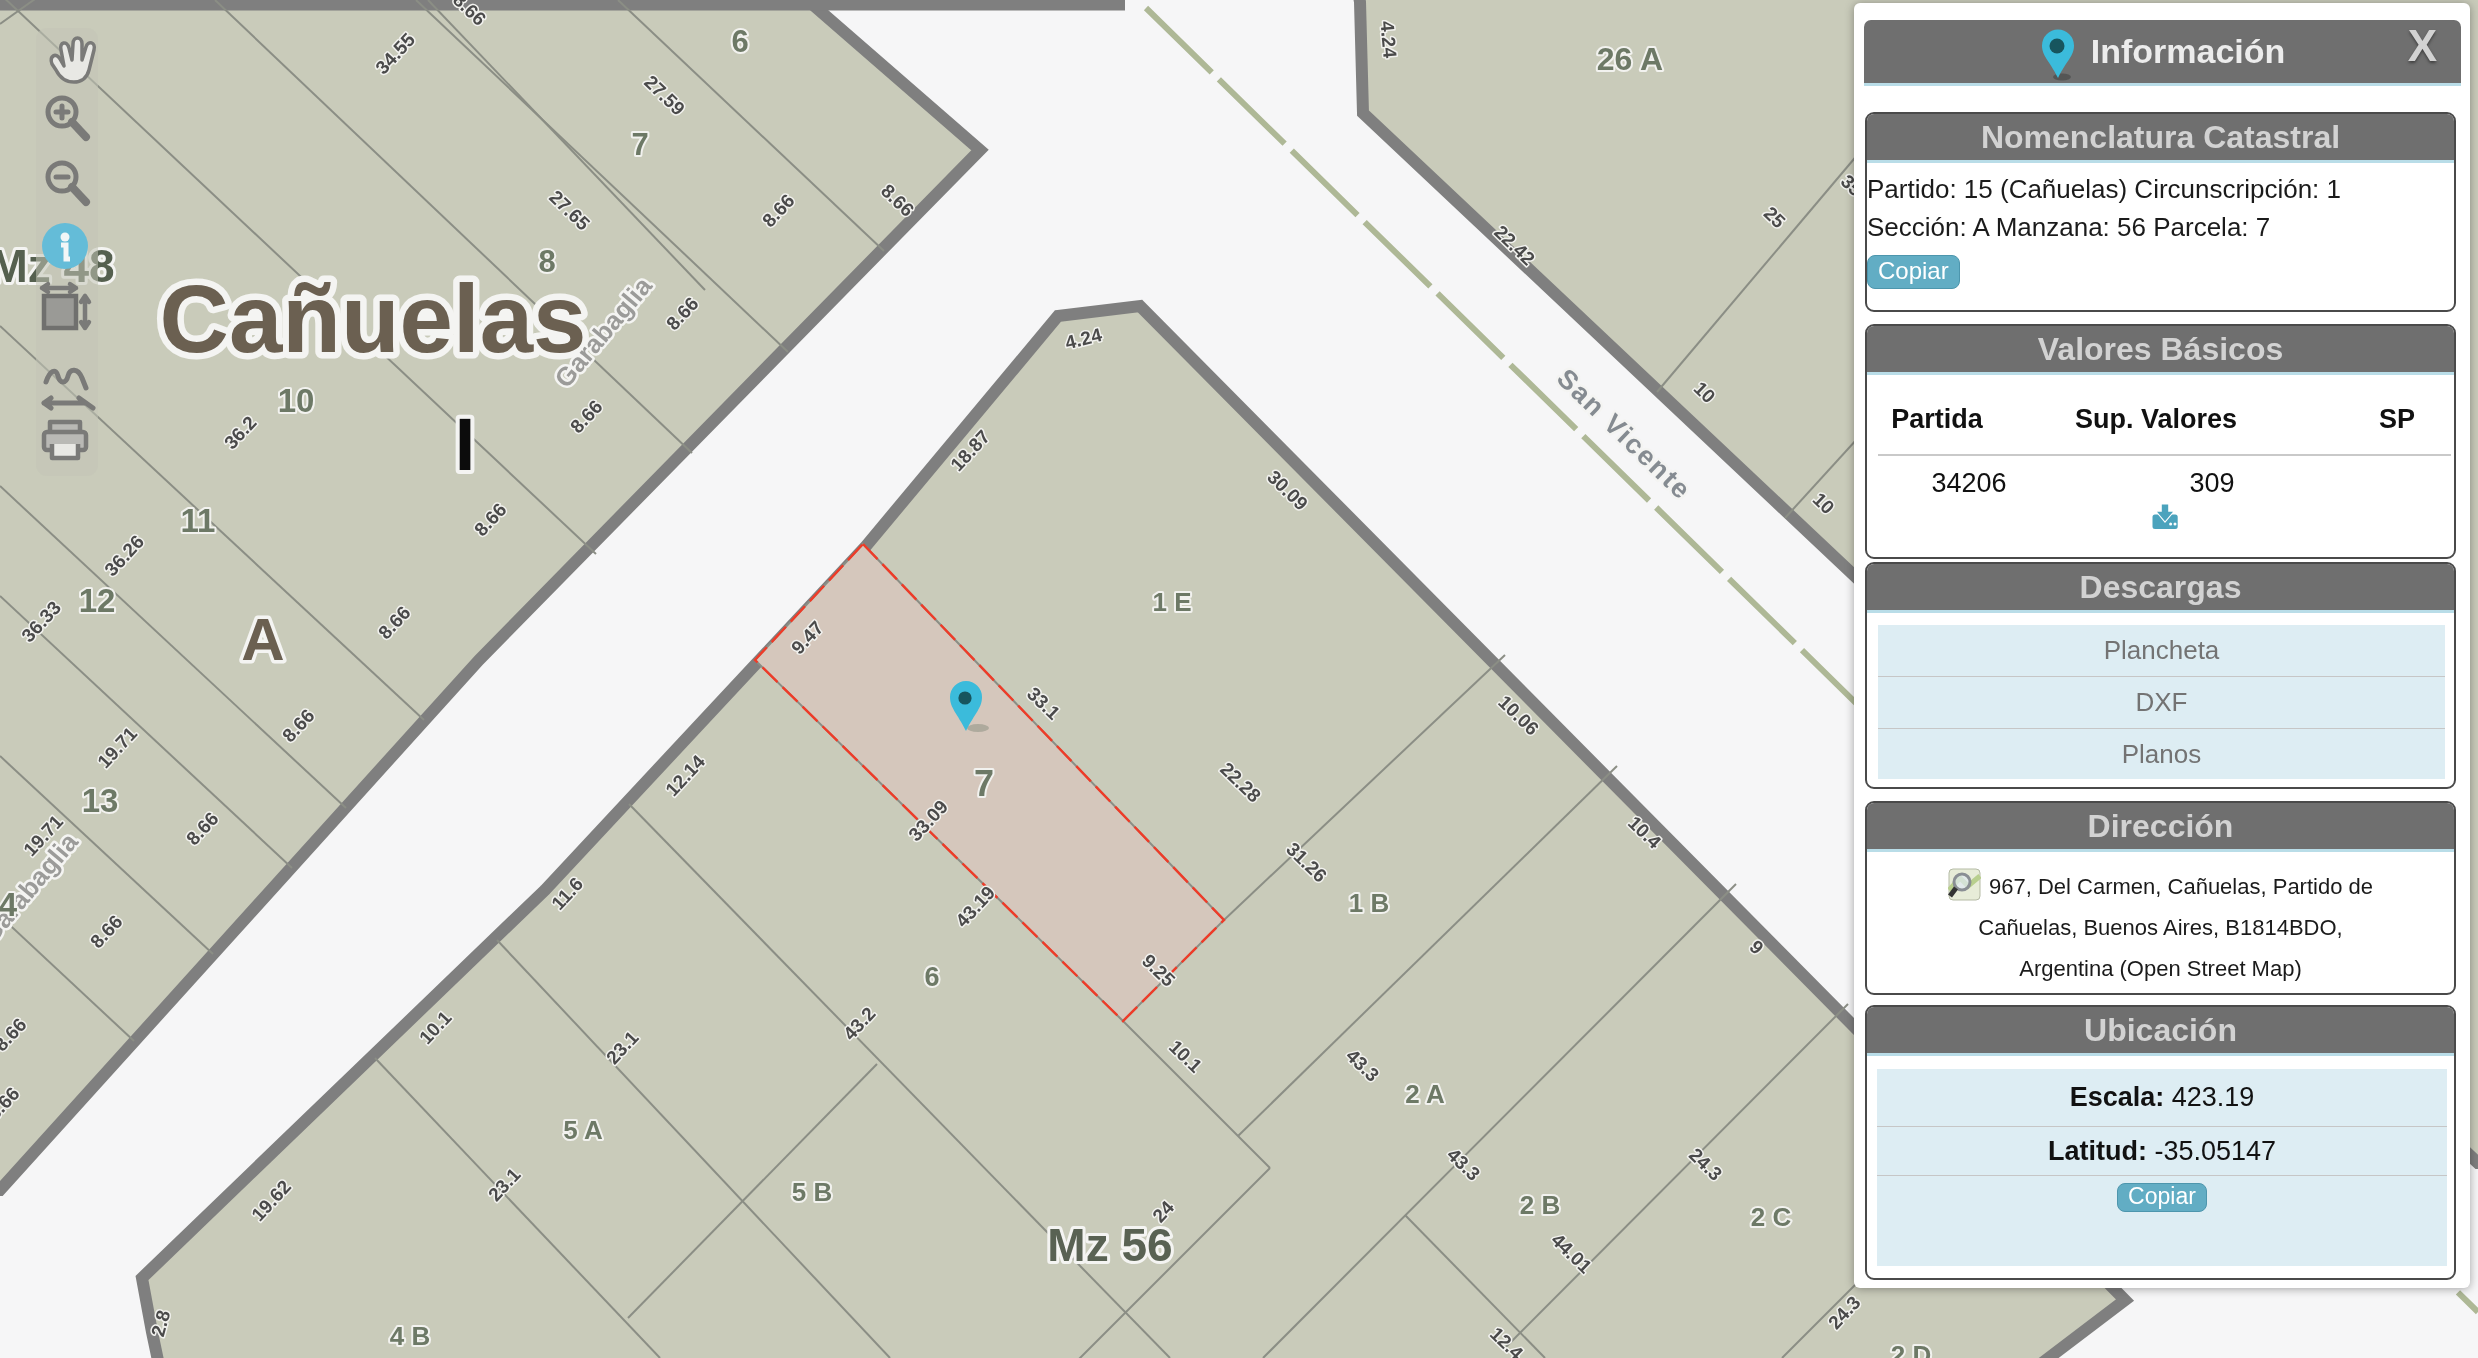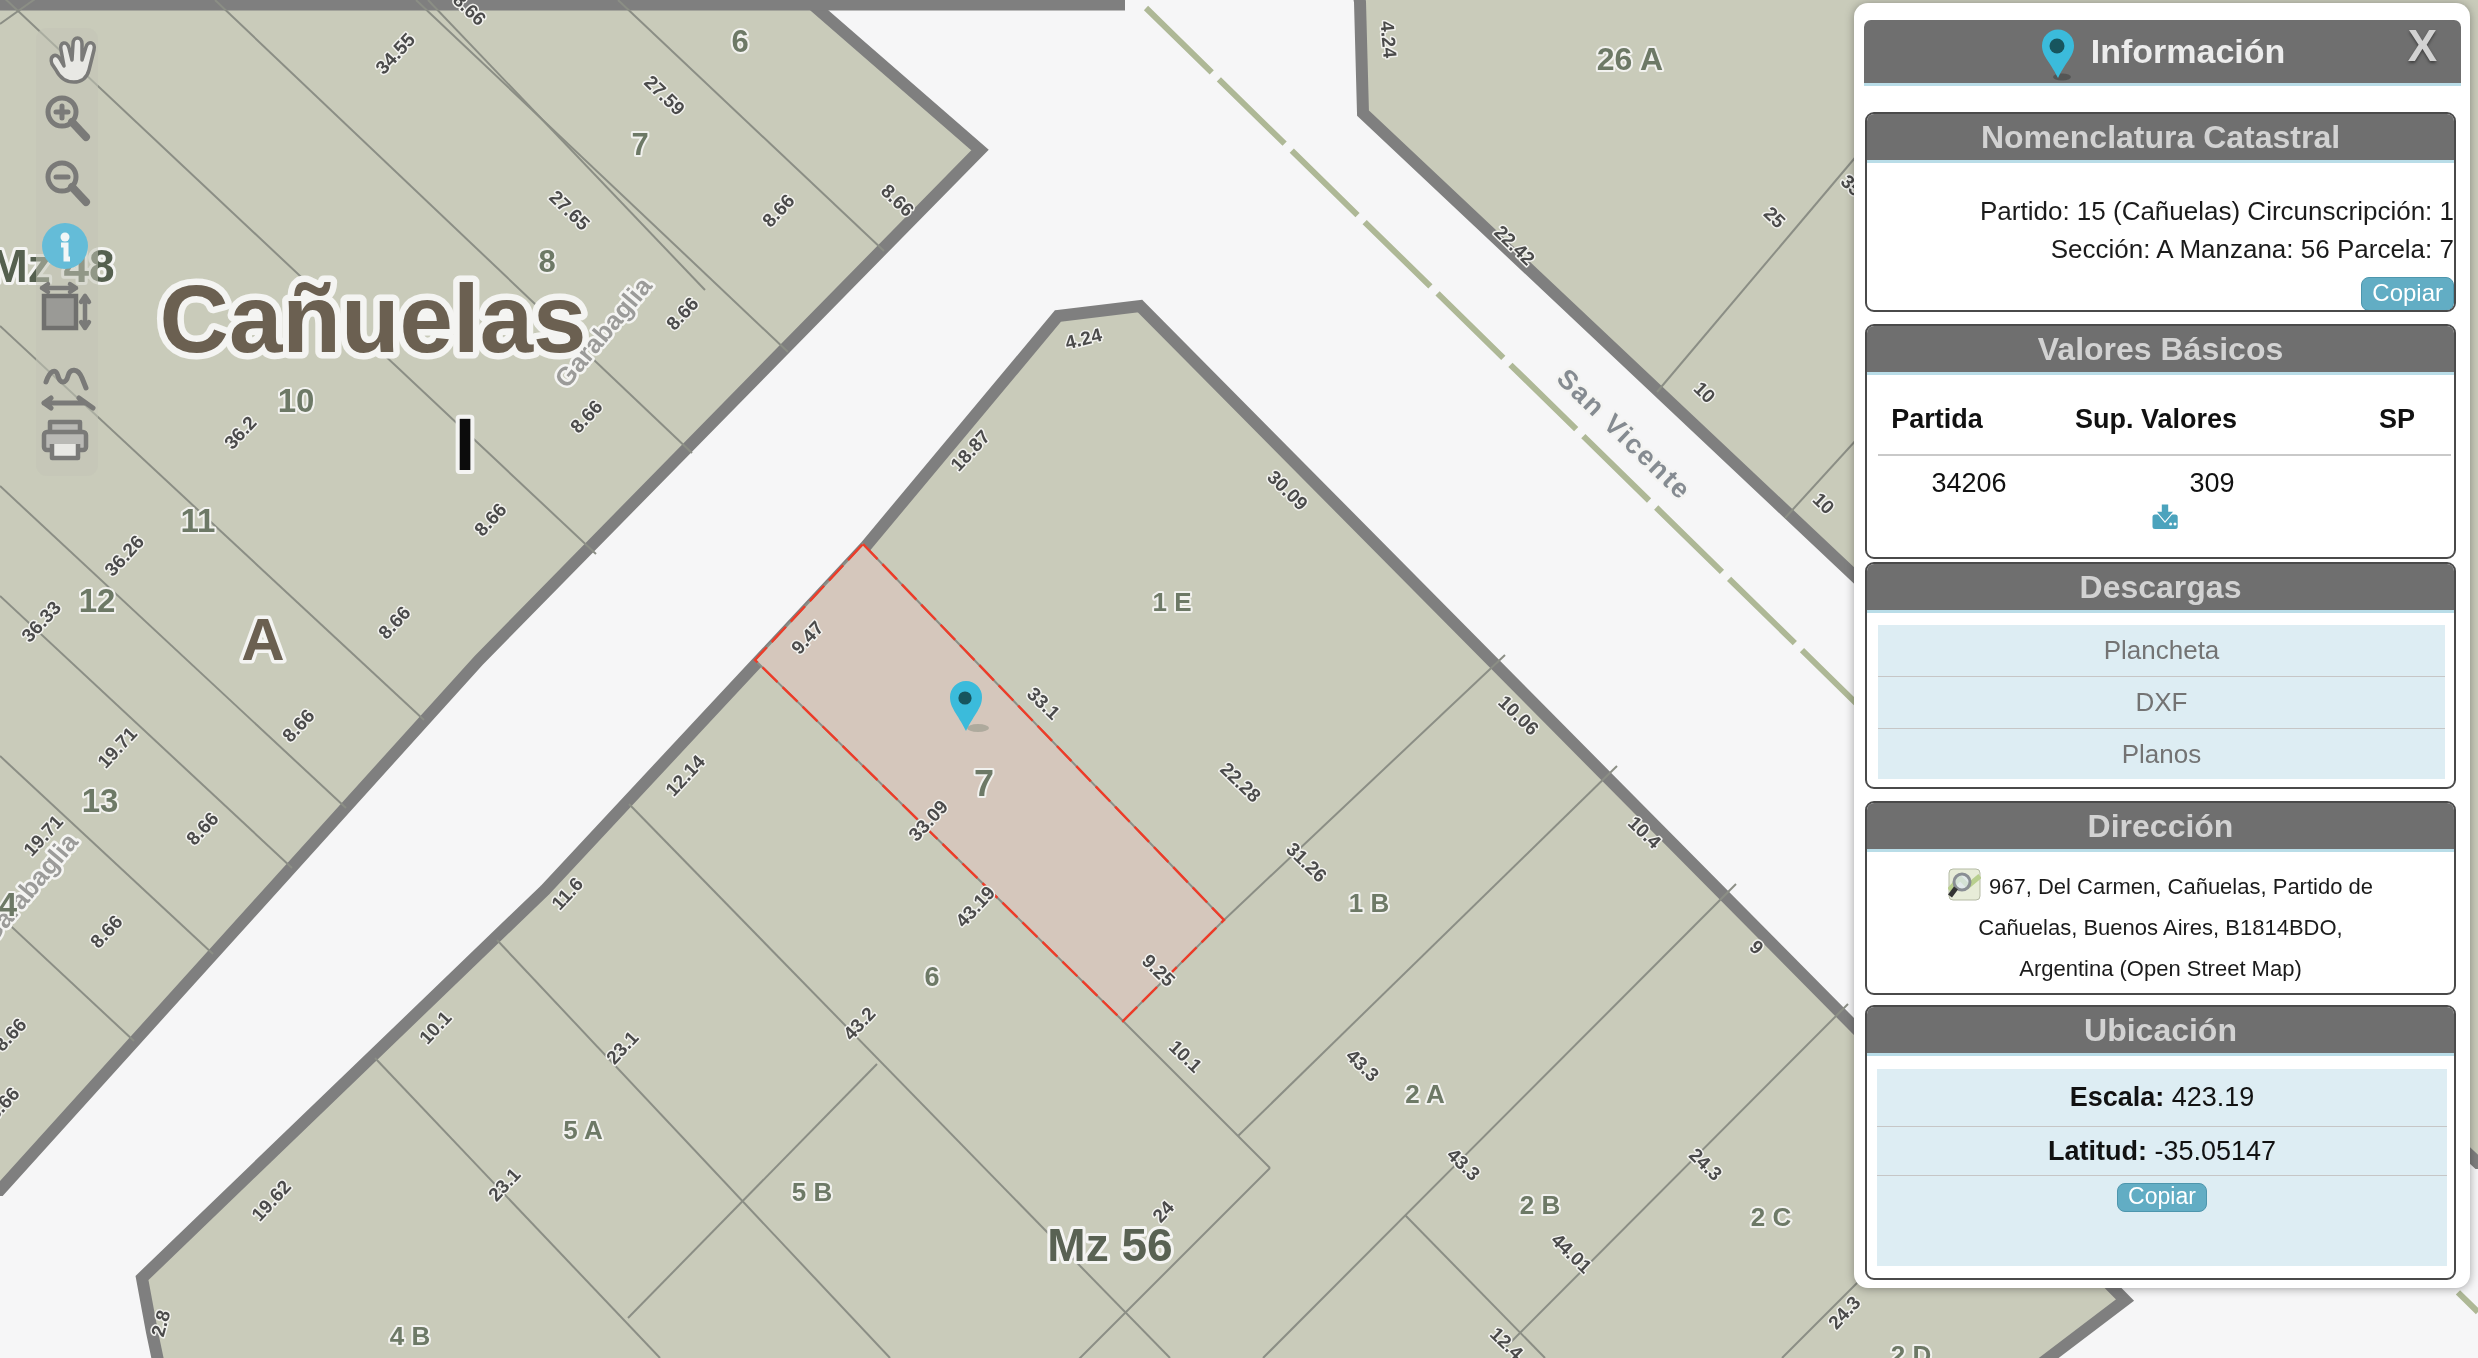--- a/index.html
+++ b/index.html
@@ -1,16 +1,16 @@
 <!DOCTYPE html>
 <html><head><meta charset="utf-8">
 <style>
  html,body{margin:0;padding:0;background:#f6f6f7}
  #stage{position:relative;width:2478px;height:1358px;overflow:hidden;font-family:"Liberation Sans",sans-serif}
- .panel{position:absolute;left:1854px;top:3px;width:616px;height:1285px;background:#fff;border-radius:14px;
+ .panel{position:absolute;left:1854px;top:3px;width:616px;height:1285px;background:#fff;border-radius:6px;
    box-shadow:0 1px 10px rgba(0,0,0,0.35)}
  .phead{position:absolute;left:10px;right:9px;top:17px;height:63px;background:#6f6f6f;border-radius:7px 7px 0 0;
    border-bottom:3px solid #b9dde8;display:flex;align-items:center;justify-content:center;
    color:#ececec;font-size:34px;font-weight:bold}
  .xbtn{position:absolute;right:24px;top:1px;font-size:44px;color:#d2d2d2;text-shadow:0 2px 3px #3f3f3f}
  .box{position:absolute;left:11px;right:14px;border:2px solid #4a4a4a;border-radius:9px;background:#fff;overflow:hidden}
  .bh{height:46px;background:#6f6f6f;border-bottom:3px solid #b9dde8;color:#d2d2d2;font-size:32px;font-weight:bold;
    display:flex;align-items:center;justify-content:center}
  .abs{position:absolute}
  .b{font-weight:bold}
@@ -204,21 +204,21 @@
   <svg width="36" height="52" viewBox="0 0 36 52" style="margin-right:15px;margin-top:6px">
    <ellipse cx="22" cy="48" rx="9" ry="3.5" fill="#3c3c3c" opacity="0.5"></ellipse>
    <path d="M18,49 C9,31 2,27 2,16.5 a16,16 0 1 1 32,0 c0,10.5 -7,14.5 -16,32.5 z" fill="#3bbbdb"></path>
    <circle cx="17" cy="17" r="7.5" fill="#17555e"></circle>
   </svg>
   <span>Información</span>
   <span class="xbtn">X</span>
  </div>
  <div class="box" style="top:109px;height:196px">
   <div class="bh">Nomenclatura Catastral</div>
-  <div style="text-align:right;font-size:26px;color:#1b1b1b;padding-top:29px;line-height:38px">
+  <div style="text-align:left;font-size:26px;color:#1b1b1b;padding-top:7px;line-height:38px">
    Partido: 15 (Cañuelas) Circunscripción: 1<br>Sección: A Manzana: 56 Parcela: 7
    <div><span class="cop" style="margin-top:9px">Copiar</span></div>
   </div>
  </div>
  <div class="box" style="top:321px;height:231px">
   <div class="bh">Valores Básicos</div>
   <div class="abs b" style="left:20px;top:78px;width:100px;text-align:center">Partida</div>
   <div class="abs b" style="left:204px;top:78px;width:170px;text-align:center">Sup. Valores</div>
   <div class="abs b" style="left:500px;top:78px;width:60px;text-align:center">SP</div>
   <div class="abs" style="left:11px;right:3px;top:128px;border-top:2px solid #c9c9c9"></div>

